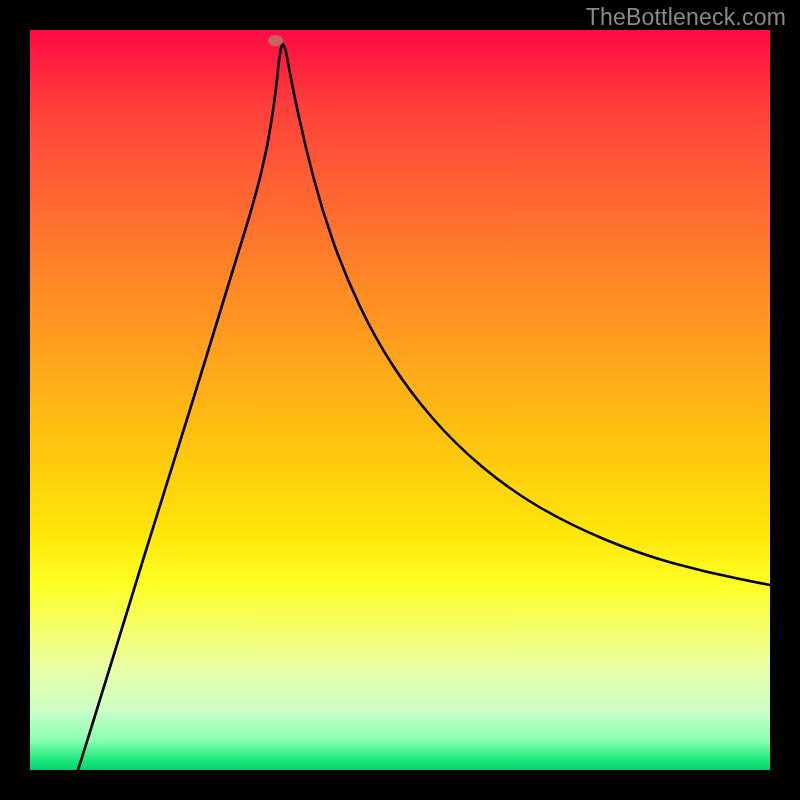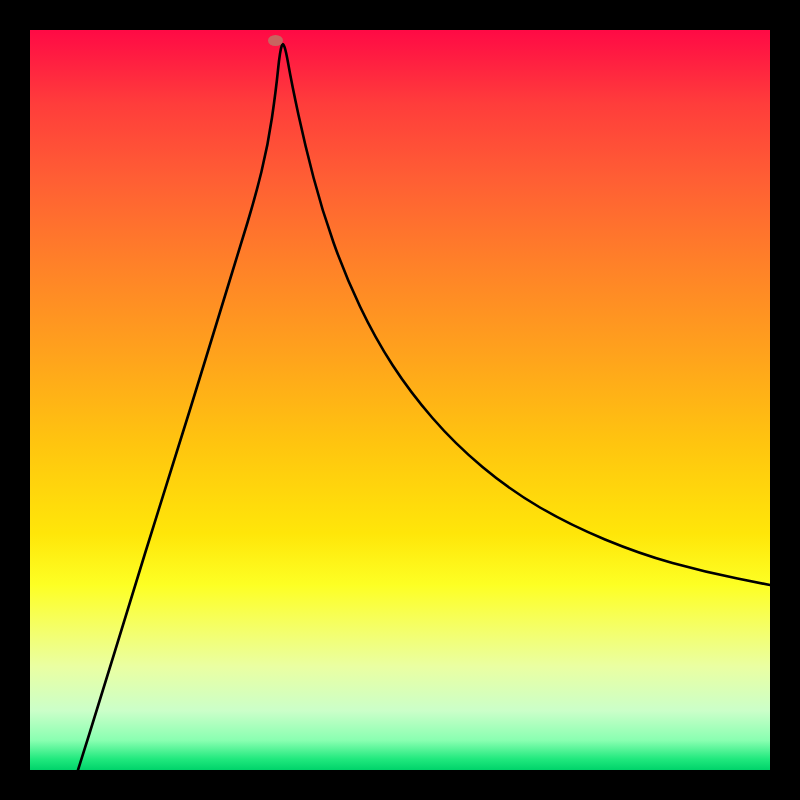--- a/index.html
+++ b/index.html
@@ -63,20 +63,21 @@
     width: 15px;
     height: 11px;
     border-radius: 50%;
     background: #c76560;
   }
 </style>
 </head>
 <body>
 
 <div class="container">
+  <div class="watermark">TheBottleneck.com</div>
 
   <div class="plot-area">
     <svg class="curve" viewBox="0 0 740 740" preserveAspectRatio="none">
       <path id="curve-path" fill="none" stroke="#000" stroke-width="2.6" stroke-linecap="round" stroke-linejoin="round" d="M 48 740 Q 48 740 59 705 Q 70 670 85 621 Q 100 572 115 523.5 Q 130 475 145 427.5 Q 160 380 175 331 Q 190 282 200 249.5 Q 210 217 217.5 192.5 Q 225 168 231.5 141.5 Q 238 115 242 87.5 Q 246 60 248 40 Q 250 20 252 15 Q 254 10 258 32.5 Q 262 55 268.5 85 Q 275 115 283.5 147.5 Q 292 180 303.5 212.5 Q 315 245 330 276.5 Q 345 308 362.5 335 Q 380 362 402.5 388 Q 425 414 452.5 437 Q 480 460 510 477.5 Q 540 495 575 509.5 Q 610 524 642.5 533 Q 675 542 707.5 548.5 T 740 555"></path>
     </svg>
     <div id="marker" class="marker" style="left: 238px; top: 5px;"></div>
   </div>
 </div>
 
 </body></html>

